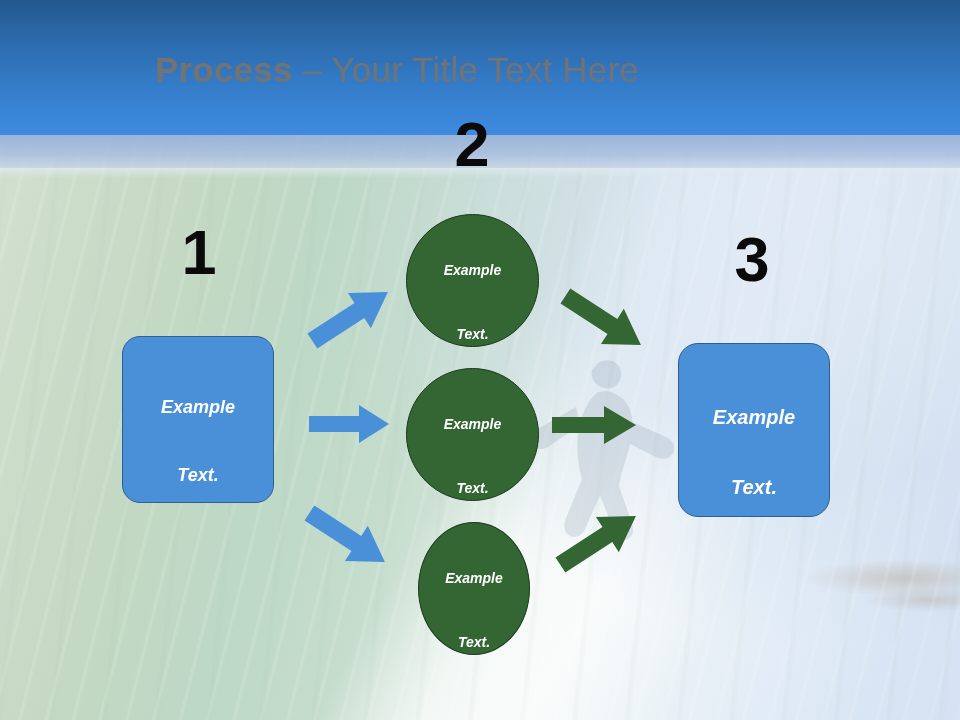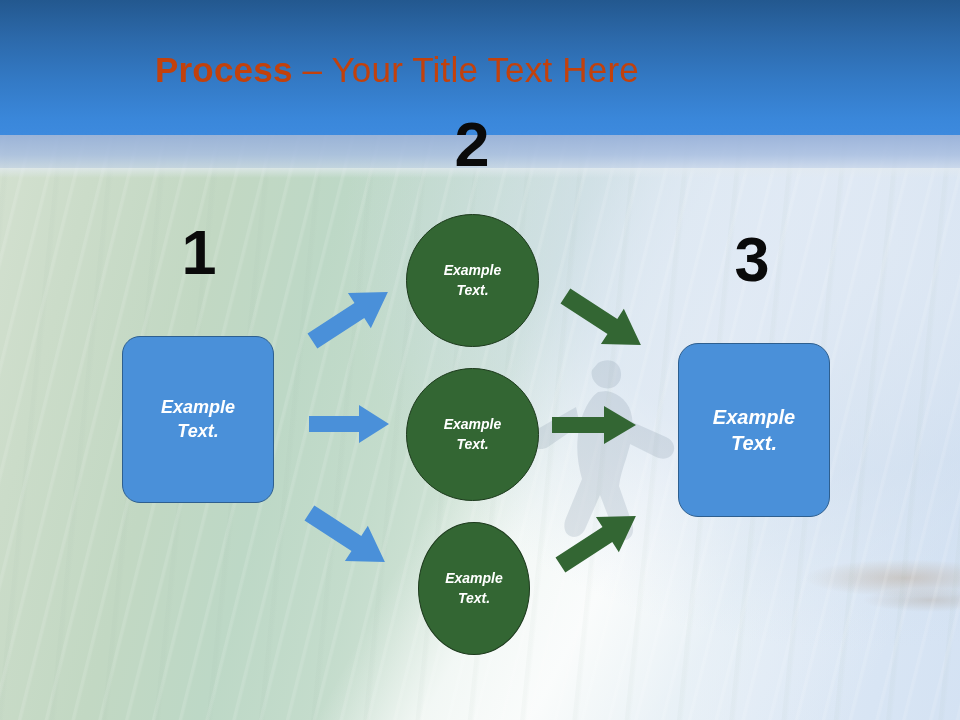--- a/index.html
+++ b/index.html
@@ -124,21 +124,21 @@
     height: 10px;
     background: linear-gradient(180deg, rgba(226,234,240,0.75) 0%, rgba(231,238,235,0.0) 100%);
   }
 
   .title {
     position: absolute;
     left: 0;
     top: 49px;
     width: 794px;
     text-align: center;
-    color: #c2410c;
+    color: #737373;
     font-size: 35px;
     line-height: 42px;
     letter-spacing: 0.2px;
     white-space: nowrap;
   }
   .title .t-bold { font-weight: bold; }
   .title .t-light { font-weight: normal; }
 
   
   .step-num {
@@ -213,21 +213,21 @@
   }
   .arrow svg { display: block; overflow: visible; }
 
   #arrow-b-up    { left: 305px; top: 283px; }
   #arrow-b-mid   { left: 309px; top: 402px; }
   #arrow-b-down  { left: 300px; top: 503px; }
   #arrow-g-down  { left: 556px; top: 286px; }
   #arrow-g-mid   { left: 552px; top: 403px; }
   #arrow-g-up    { left: 551px; top: 505px; }
 
-  .cell-text-line { display: block; }
+  .cell-text-line { display: block; margin-top: 44px; }
 </style>
 </head>
 <body>
 
 <div id="slide">
 
   <div class="bg-photo"></div>
   <div class="bg-streaks"></div>
   <div class="bg-streaks2"></div>
 

